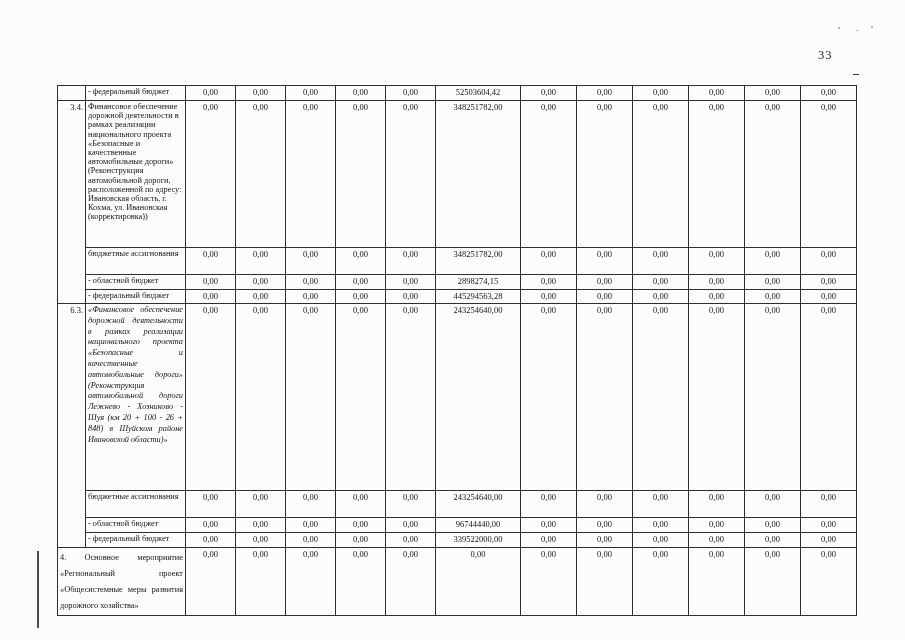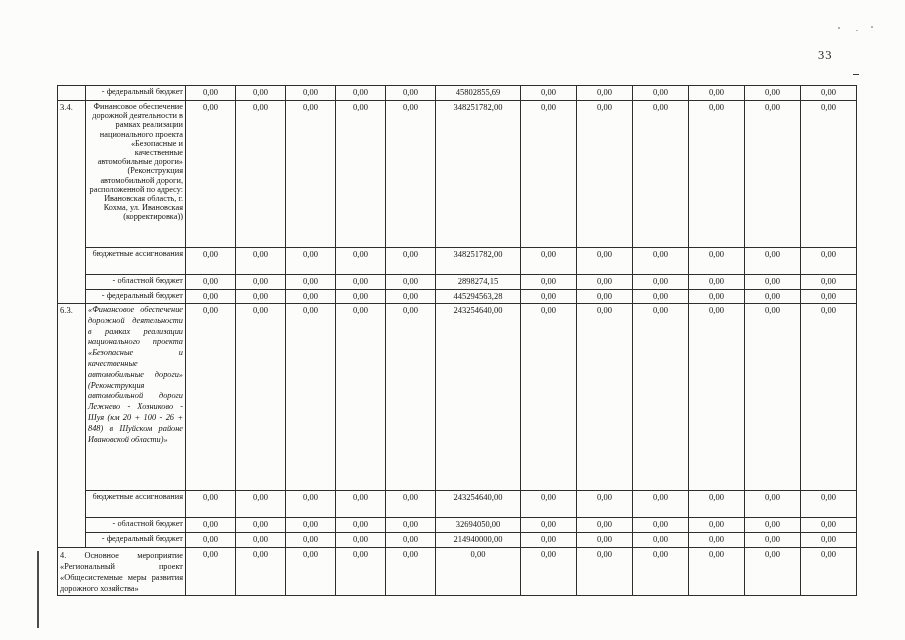--- a/index.html
+++ b/index.html
@@ -50,49 +50,49 @@
     table-layout: fixed;
   }
   table.budget-table td {
     border: 1px solid #2e2e2e;
     vertical-align: top;
     overflow: hidden;
     padding: 1px 2px;
   }
   td.c-num {
     font-size: 8.5px;
-    text-align: left;
+    text-align: right;
     padding-left: 2px;
     padding-top: 2px;
   }
   td.c-desc {
     font-size: 8.3px;
     line-height: 9.3px;
     padding: 1px 4px 1px 3px;
-    text-align: right;
+    text-align: left;
   }
   td.c-val {
     font-size: 8.5px;
     text-align: center;
     padding-top: 2px;
     white-space: nowrap;
   }
   tr.r0 { height: 15px; }
   tr.r1 { height: 147px; }
   tr.r2 { height: 27px; }
   tr.r3 { height: 15px; }
   tr.r4 { height: 14px; }
   tr.r5 { height: 187px; }
   tr.r6 { height: 27px; }
   tr.r7 { height: 15px; }
   tr.r8 { height: 15px; }
   tr.r9 { height: 38px; }
   tr.r1 td.c-desc { line-height: 9.2px; }
   tr.r5 td.c-desc { line-height: 10.8px; text-align: justify; font-style: italic; }
-  tr.r9 td.c-desc { line-height: 11px; text-align: justify; padding-top: 2px; }
+  tr.r9 td.c-desc { line-height: 16px; text-align: justify; padding-top: 2px; }
 </style>
 </head>
 <body>
 
 <div class="page">
 
   <span class="speck s1"></span>
   <span class="speck s2"></span>
   <span class="speck s3"></span>
 
@@ -118,21 +118,21 @@
     </colgroup>
     <tbody>
         <tr class="r0">
           <td class="c-num" rowspan="1"></td>
           <td class="c-desc">- федеральный бюджет</td>
           <td class="c-val">0,00</td>
           <td class="c-val">0,00</td>
           <td class="c-val">0,00</td>
           <td class="c-val">0,00</td>
           <td class="c-val">0,00</td>
-          <td class="c-val c-big">45802855,69</td>
+          <td class="c-val c-big">52503604,42</td>
           <td class="c-val">0,00</td>
           <td class="c-val">0,00</td>
           <td class="c-val">0,00</td>
           <td class="c-val">0,00</td>
           <td class="c-val">0,00</td>
           <td class="c-val">0,00</td>
         </tr>
         <tr class="r1">
           <td class="c-num" rowspan="4">3.4.</td>
           <td class="c-desc">Финансовое обеспечение дорожной деятельности в рамках реализации национального проекта «Безопасные и качественные автомобильные дороги» (Реконструкция автомобильной дороги, расположенной по адресу: Ивановская область, г. Кохма, ул. Ивановская (корректировка))</td>
@@ -225,36 +225,36 @@
           <td class="c-val">0,00</td>
           <td class="c-val">0,00</td>
         </tr>
         <tr class="r7">
           <td class="c-desc">- областной бюджет</td>
           <td class="c-val">0,00</td>
           <td class="c-val">0,00</td>
           <td class="c-val">0,00</td>
           <td class="c-val">0,00</td>
           <td class="c-val">0,00</td>
-          <td class="c-val c-big">32694050,00</td>
+          <td class="c-val c-big">96744440,00</td>
           <td class="c-val">0,00</td>
           <td class="c-val">0,00</td>
           <td class="c-val">0,00</td>
           <td class="c-val">0,00</td>
           <td class="c-val">0,00</td>
           <td class="c-val">0,00</td>
         </tr>
         <tr class="r8">
           <td class="c-desc">- федеральный бюджет</td>
           <td class="c-val">0,00</td>
           <td class="c-val">0,00</td>
           <td class="c-val">0,00</td>
           <td class="c-val">0,00</td>
           <td class="c-val">0,00</td>
-          <td class="c-val c-big">214940000,00</td>
+          <td class="c-val c-big">339522000,00</td>
           <td class="c-val">0,00</td>
           <td class="c-val">0,00</td>
           <td class="c-val">0,00</td>
           <td class="c-val">0,00</td>
           <td class="c-val">0,00</td>
           <td class="c-val">0,00</td>
         </tr>
         <tr class="r9">
           <td class="c-desc" colspan="2">4. Основное мероприятие «Региональный проект «Общесистемные меры развития дорожного хозяйства»</td>
           <td class="c-val">0,00</td>

